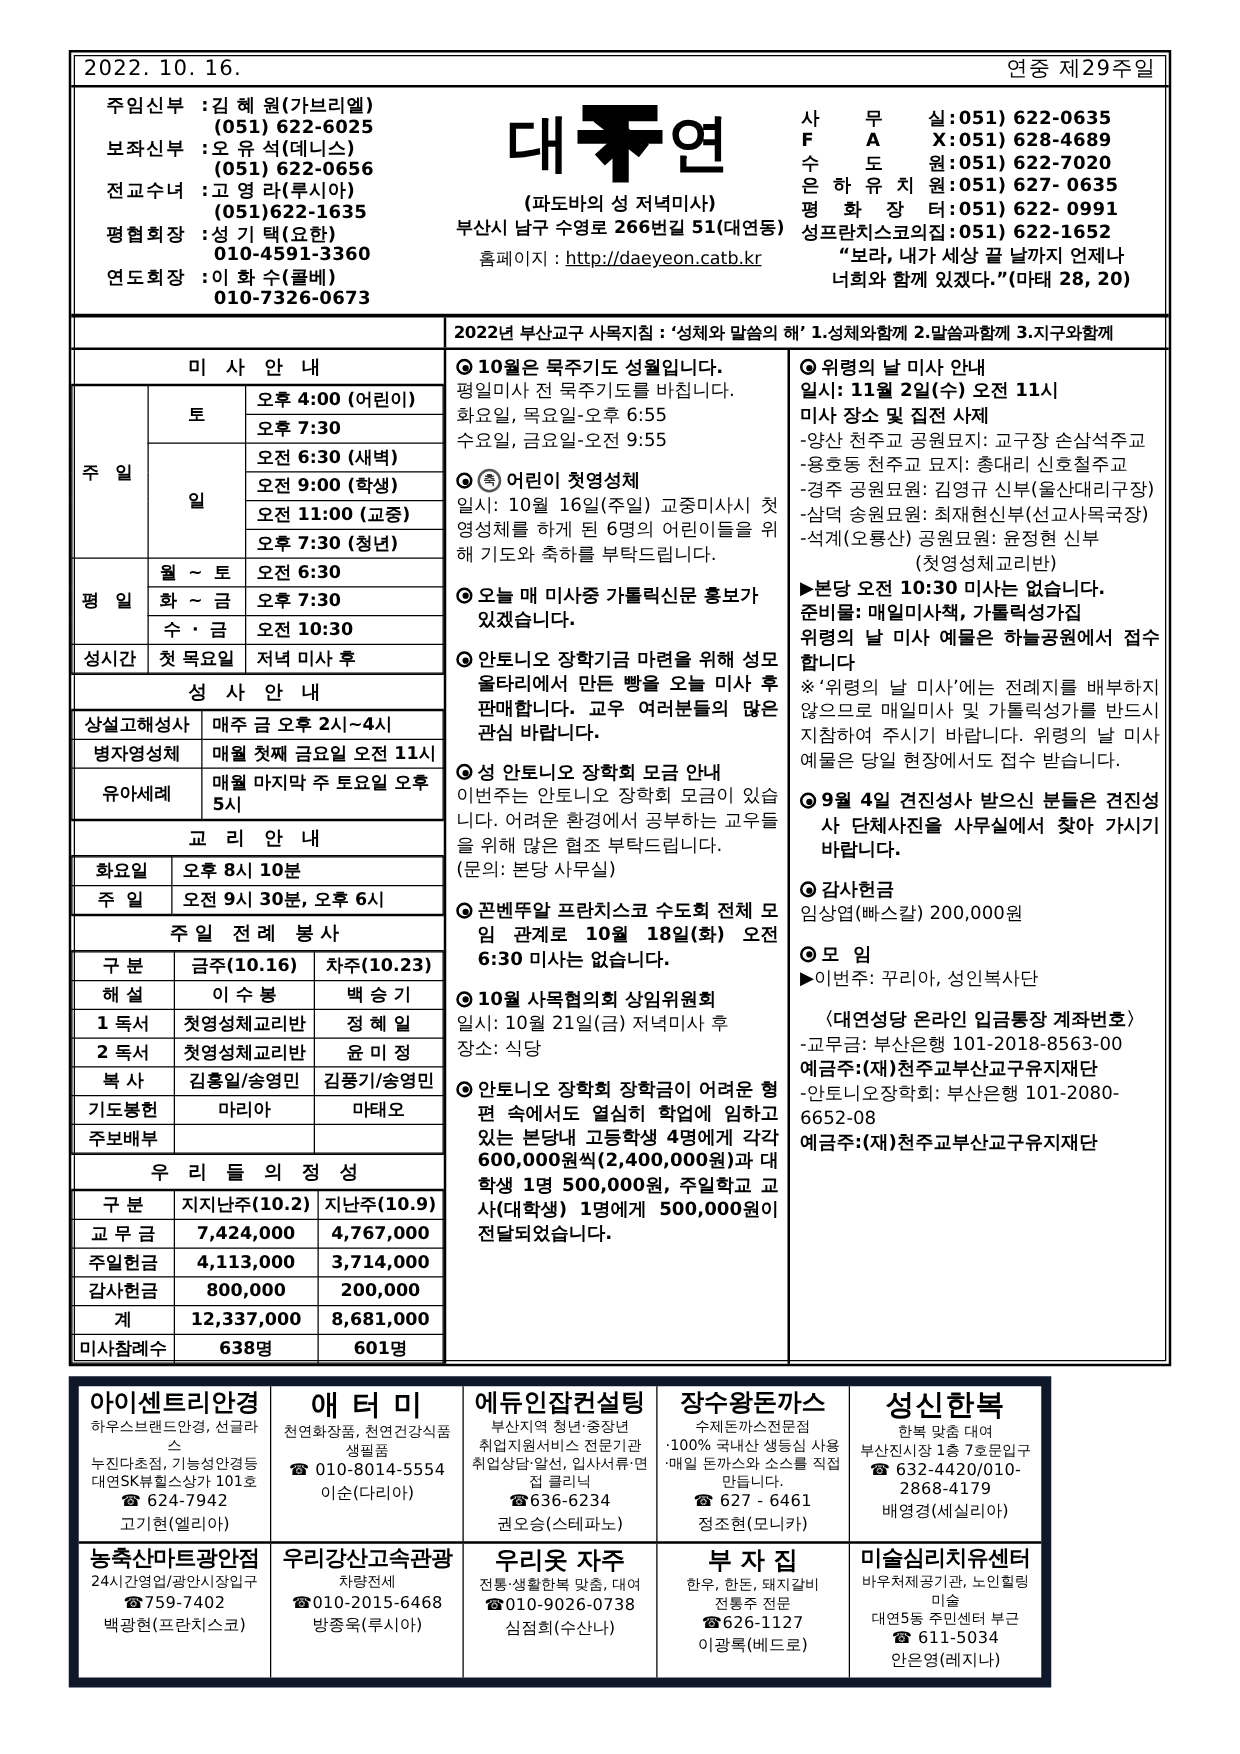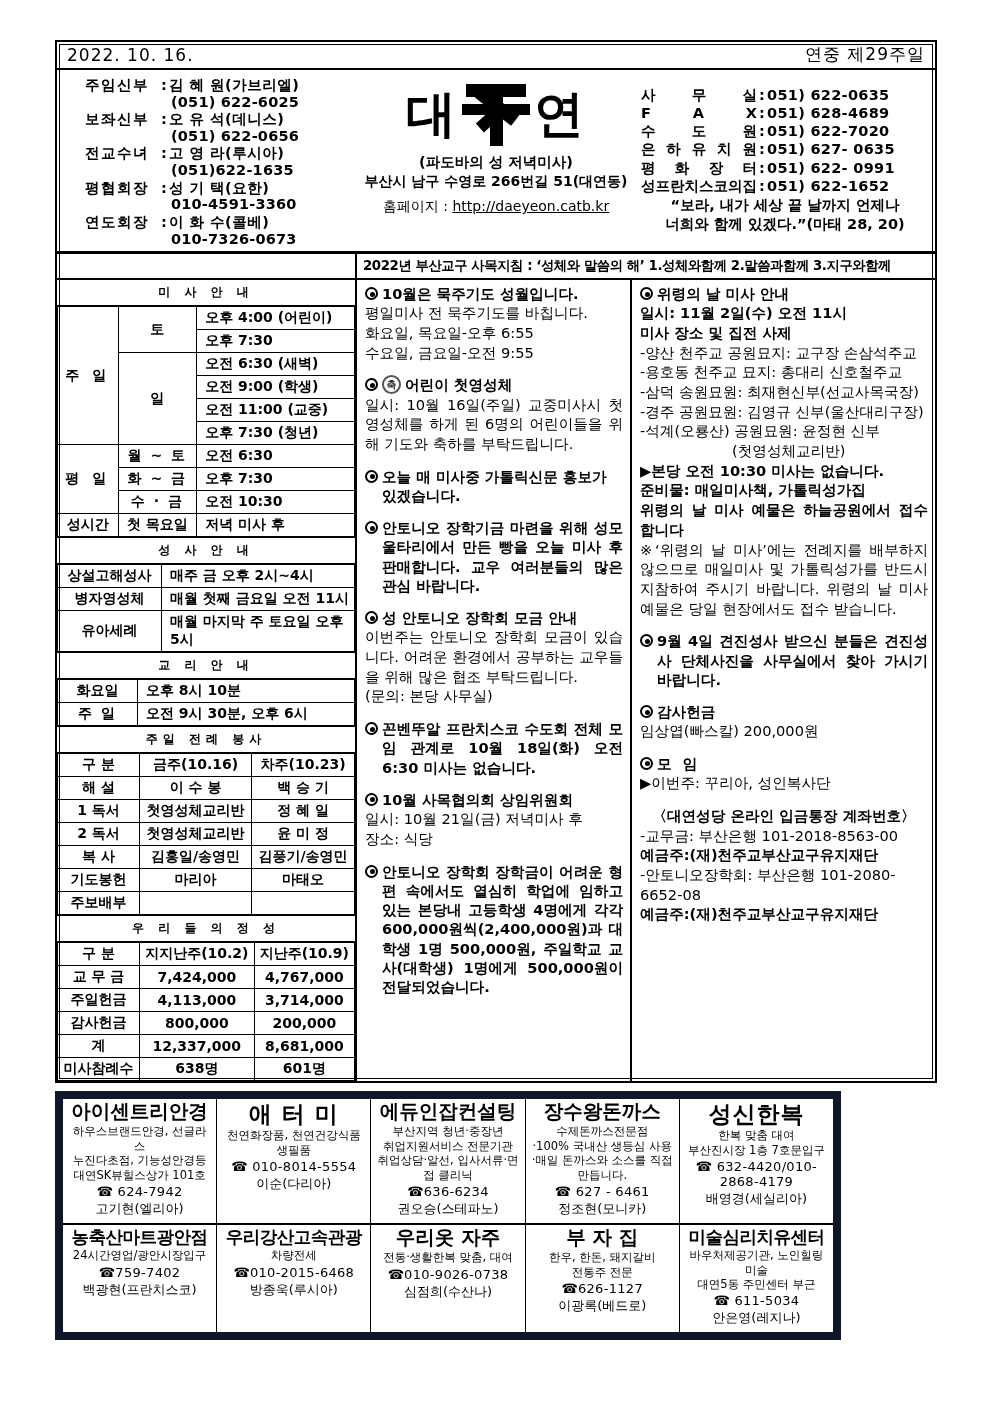--- a/index.html
+++ b/index.html
@@ -107,21 +107,21 @@
   
   table.sched { width: 100%; border-collapse: collapse; }
   table.sched td, table.sched th {
     border: 1px solid #000;
     font-size: 14px; font-weight: bold;
     padding: 2px 4px; height: 23px;
     text-align: center; vertical-align: middle;
   }
   table.sched td.left { text-align: left; padding-left: 8px; }
   .sec-title {
-    font-size: 12px; font-weight: bold; text-align: center;
+    font-size: 15px; font-weight: bold; text-align: center;
     letter-spacing: 5px; padding: 4px 0 4px 0;
     border-bottom: 1px solid #000;
     border-top: 1px solid #000;
   }
   .sec-title.first { border-top: none; }
   td.sp { letter-spacing: 4px; }
   td.sp2 { letter-spacing: 2px; }
 
   
   .ann { margin-bottom: 13px; }
@@ -516,22 +516,22 @@
 
         <div class="ann">
           <div class="ann-head">
             <span class="bullet"></span>
             <span>위령의 날 미사 안내</span>
           </div>
           <div class="ann-line b">일시: 11월 2일(수) 오전 11시</div>
           <div class="ann-line b">미사 장소 및 집전 사제</div>
           <div class="ann-line">-양산 천주교 공원묘지: 교구장 손삼석주교</div>
           <div class="ann-line">-용호동 천주교 묘지: 총대리 신호철주교</div>
+          <div class="ann-line">-경주 공원묘원: 김영규 신부(울산대리구장)</div>
           <div class="ann-line">-삼덕 송원묘원: 최재현신부(선교사목국장)</div>
-          <div class="ann-line">-경주 공원묘원: 김영규 신부(울산대리구장)</div>
           <div class="ann-line">-석계(오룡산) 공원묘원: 윤정현 신부</div>
           <div class="ann-line small-ind">(첫영성체교리반)</div>
           <div class="ann-line b">▶본당 오전 10:30 미사는 없습니다.</div>
           <div class="ann-line b">준비물: 매일미사책, 가톨릭성가집</div>
           <div class="ann-body b just">위령의 날 미사 예물은 하늘공원에서 접수합니다</div>
           <div class="ann-body just">※‘위령의 날 미사’에는 전례지를 배부하지 않으므로 매일미사 및 가톨릭성가를 반드시 지참하여 주시기 바랍니다. 위령의 날 미사예물은 당일 현장에서도 접수 받습니다.</div>
         </div>
 
         <div class="ann">
           <div class="ann-head">

